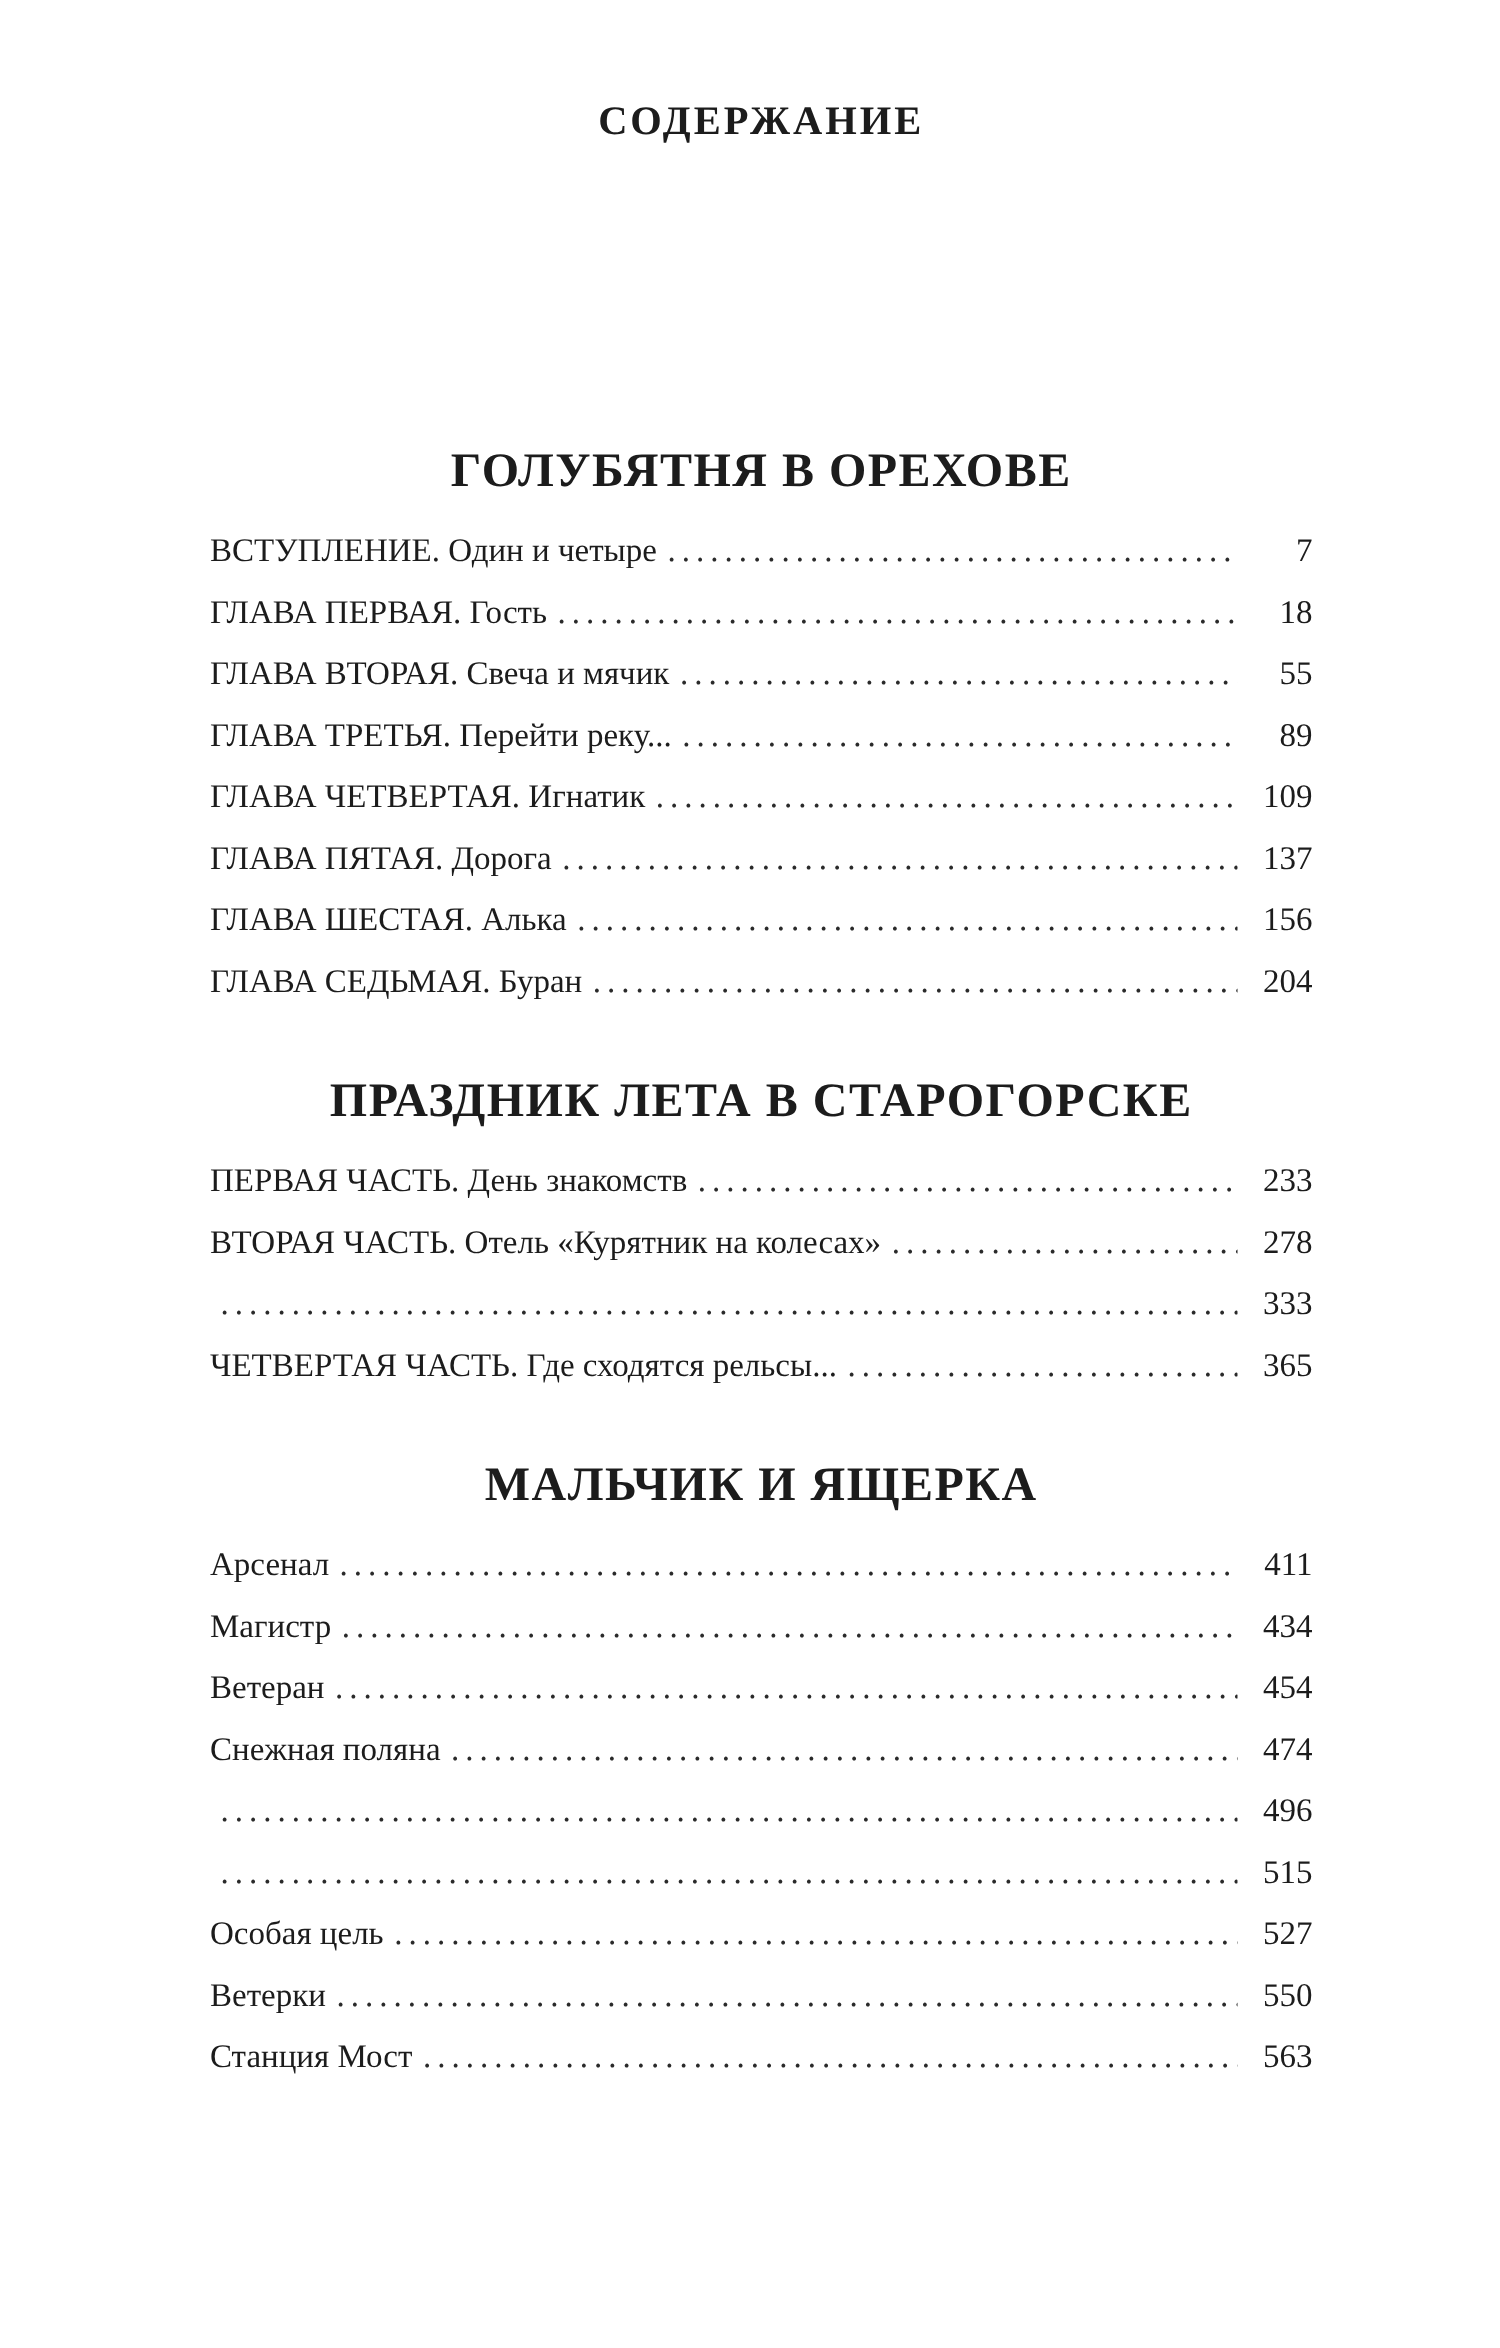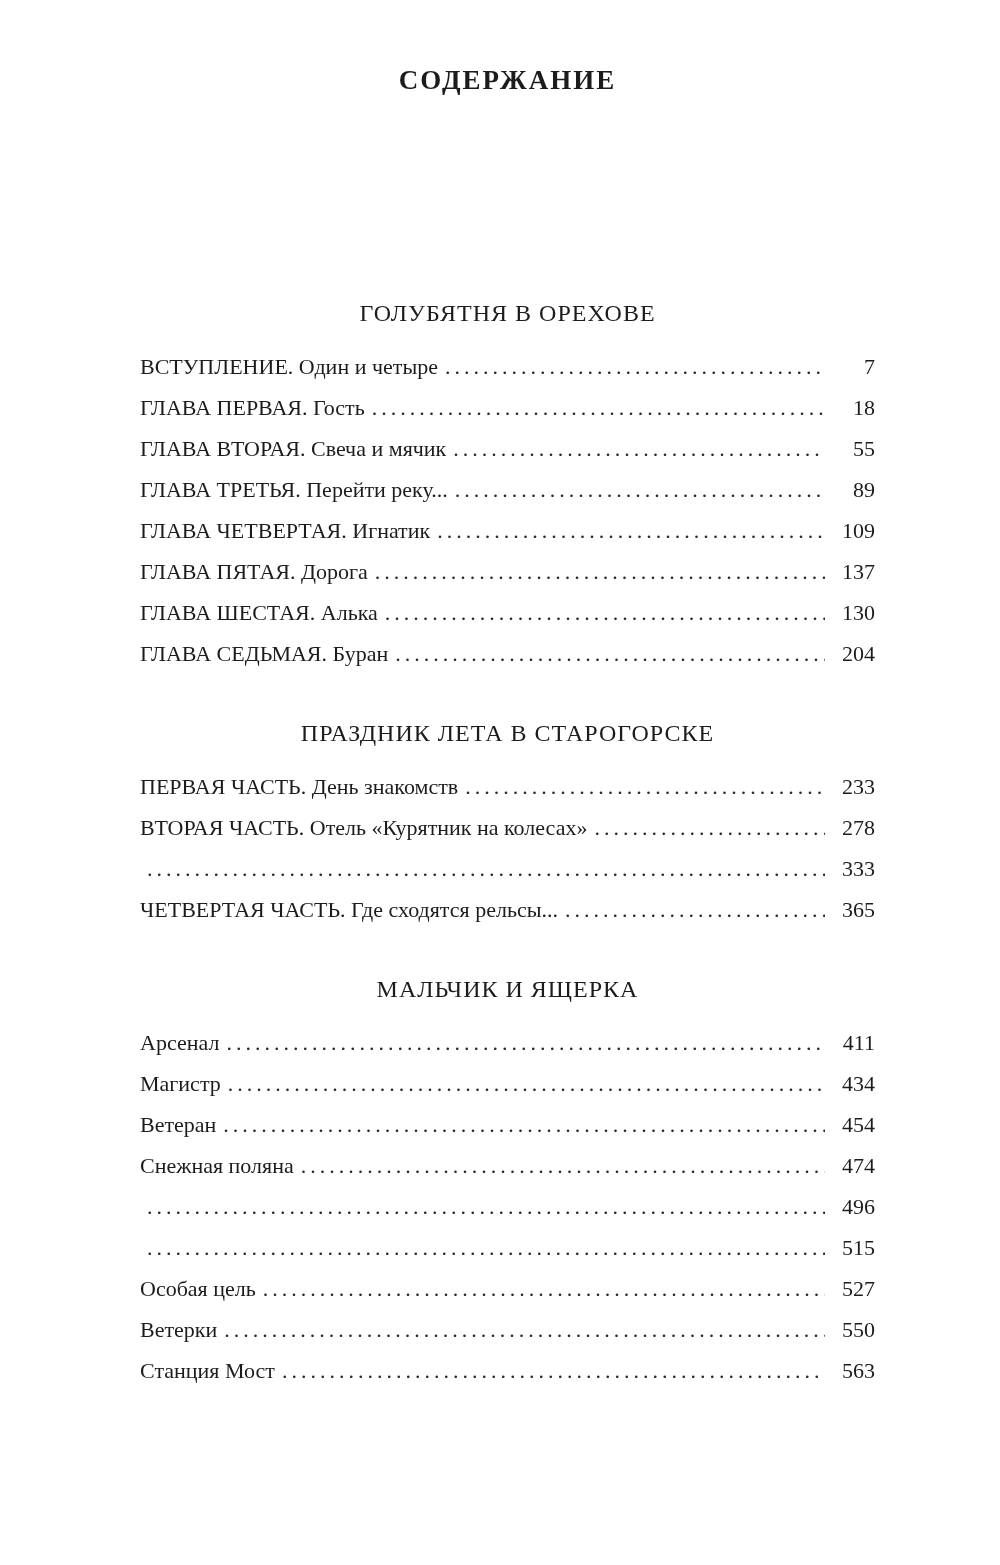--- a/index.html
+++ b/index.html
@@ -28,22 +28,22 @@
     margin: 0;
     text-align: center;
     font-size: 27px;
     font-weight: bold;
     letter-spacing: 2px;
     line-height: 32px;
   }
   .section-heading {
     margin: 44px 0 18px 0;
     text-align: center;
-    font-size: 24px;
-    font-weight: normal;
+    font-size: 32px;
+    font-weight: bold;
     letter-spacing: 1px;
     line-height: 30px;
   }
   .section-heading:first-of-type {
     margin-top: 202px;
   }
   .entry {
     display: flex;
     align-items: flex-start;
     font-size: 22px;
@@ -101,21 +101,21 @@
           <span class="num">109</span>
         </div>
         <div class="entry">
           <span class="label">ГЛАВА ПЯТАЯ. Дорога</span>
           <span class="dots">..................................................................................................................................</span>
           <span class="num">137</span>
         </div>
         <div class="entry">
           <span class="label">ГЛАВА ШЕСТАЯ. Алька</span>
           <span class="dots">..................................................................................................................................</span>
-          <span class="num">130</span>
+          <span class="num">156</span>
         </div>
         <div class="entry">
           <span class="label">ГЛАВА СЕДЬМАЯ. Буран</span>
           <span class="dots">..................................................................................................................................</span>
           <span class="num">204</span>
         </div>
         <h2 class="section-heading">ПРАЗДНИК ЛЕТА В СТАРОГОРСКЕ</h2>
         <div class="entry">
           <span class="label">ПЕРВАЯ ЧАСТЬ. День знакомств</span>
           <span class="dots">..................................................................................................................................</span>

